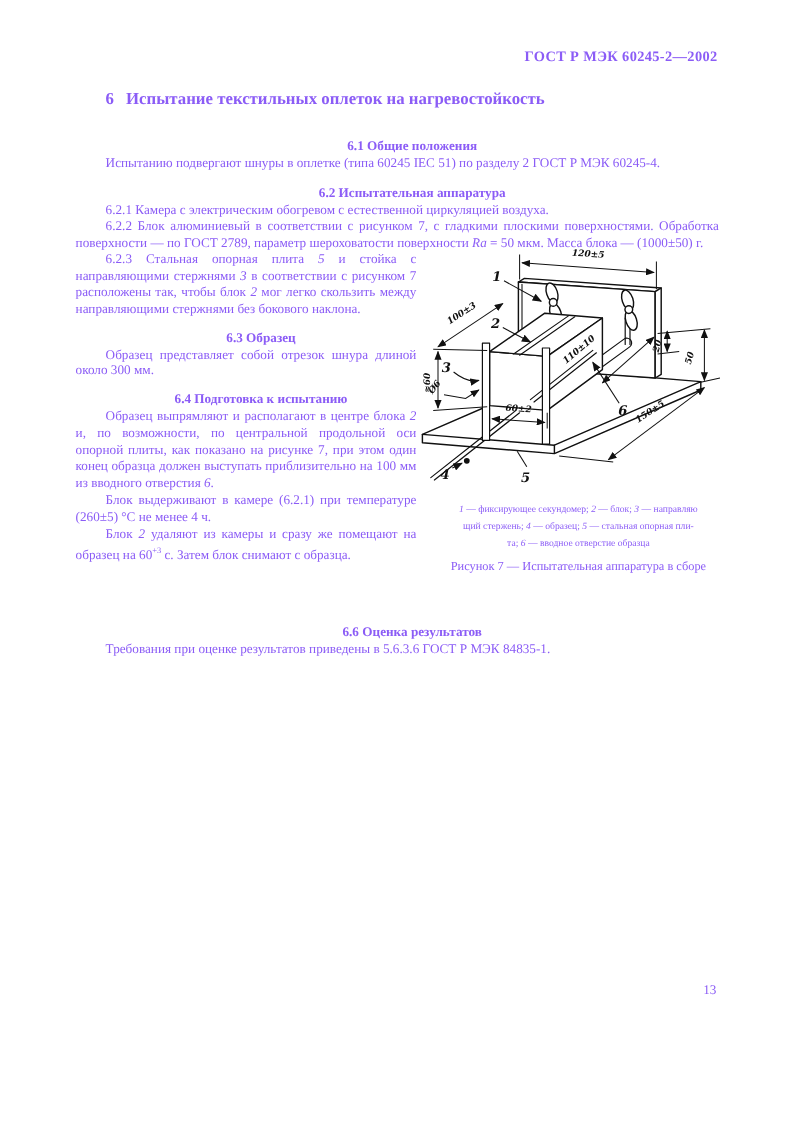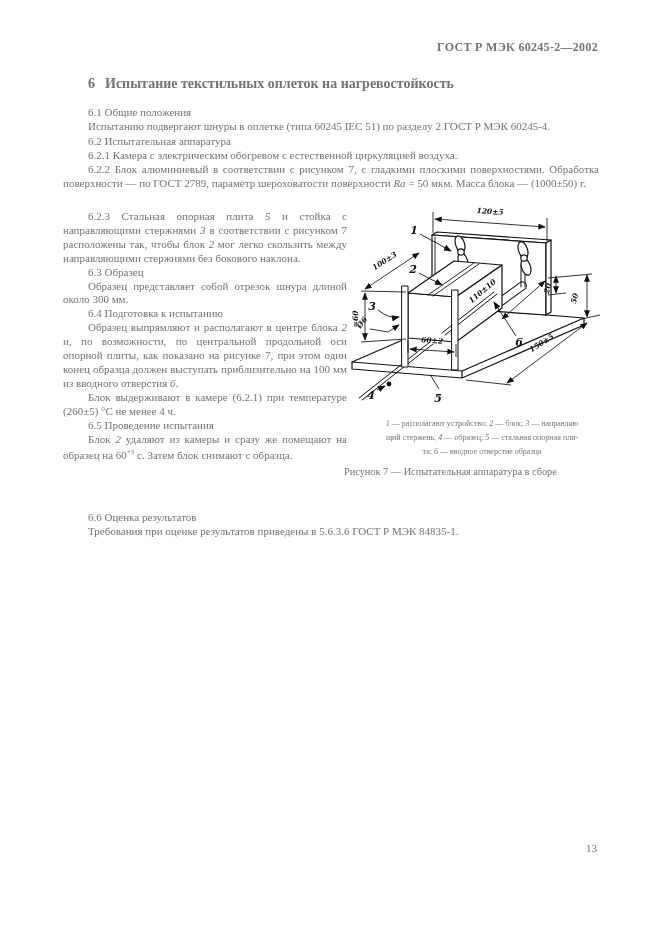--- a/index.html
+++ b/index.html
@@ -1,30 +1,30 @@
 <!DOCTYPE html>
 <html><head>
 <meta charset="utf-8">
 <style>
   html,body{margin:0;padding:0;background:#e8e8e8;}
   .page{position:relative;width:661px;height:936px;background:#ffffff;margin:0 auto;
-        font-family:"Liberation Serif","DejaVu Serif",serif;color:#737373;overflow:hidden;}
+        font-family:"Liberation Serif","DejaVu Serif",serif;color:#8b5cf6;overflow:hidden;}
   .hdr{position:absolute;top:40px;right:63px;font-size:12px;font-weight:bold;letter-spacing:.3px;}
   .title{position:absolute;top:76px;left:88px;font-size:14px;font-weight:bold;}
   .title .tnum{margin-right:10px;}
   .b1{position:absolute;top:105px;left:63px;width:536px;font-size:11px;line-height:14.3px;}
   .lcol{position:absolute;top:210px;left:63px;width:284px;font-size:11px;line-height:13.9px;}
   .b2{position:absolute;top:510px;left:63px;width:536px;font-size:11px;line-height:14.3px;}
   p{margin:0;text-indent:25px;text-align:justify;}
-  p.head{font-weight:normal;text-align:left;}
+  p.head{font-weight:bold;text-align:center;margin-top:10px;}
   sup{font-size:7px;}
   .figcol{position:absolute;top:191px;left:344px;width:276px;}
   .leg{margin-top:2px;font-size:8px;line-height:14px;text-align:center;}
-  .caption{margin-top:7px;font-size:10.3px;text-align:left;}
-  .pgnum{position:absolute;top:842px;right:64px;font-size:11px;}
+  .caption{margin-top:7px;font-size:10.3px;text-align:center;}
+  .pgnum{position:absolute;top:819px;right:64px;font-size:11px;}
   svg text{font-family:"DejaVu Serif","Liberation Serif",serif;font-style:italic;font-weight:bold;fill:#111;}
   .dimt{font-size:7.5px;}
   .callt{font-size:11px;}
 </style>
 </head>
 <body>
 
 <div class="page">
 
   <div class="hdr">ГОСТ Р МЭК 60245-2—2002</div>
@@ -41,21 +41,20 @@
     <p><span>6.2.2 Блок алюминиевый в соответствии с рисунком 7, с гладкими плоскими поверхностями. Обработка поверхности — по ГОСТ 2789, параметр шероховатости поверхности </span><span style="font-style: italic;">Ra</span><span> = 50 мкм. Масса блока — (1000±50) г.</span></p>
   </div>
 
   <div class="lcol">
     <p><span>6.2.3 Стальная опорная плита </span><span style="font-style: italic;">5</span><span> и стойка с направляющими стержнями </span><span style="font-style: italic;">3</span><span> в соответствии с рисунком 7 расположены так, чтобы блок </span><span style="font-style: italic;">2</span><span> мог легко скользить между направляющими стержнями без бокового наклона.</span></p>
     <p class="head">6.3 Образец</p>
     <p>Образец представляет собой отрезок шнура длиной около 300 мм.</p>
     <p class="head">6.4 Подготовка к испытанию</p>
     <p><span>Образец выпрямляют и располагают в центре блока </span><span style="font-style: italic;">2</span><span> и, по возможности, по центральной продольной оси опорной плиты, как показано на рисунке 7, при этом один конец образца должен выступать приблизительно на 100 мм из вводного отверстия </span><span style="font-style: italic;">6</span><span>.</span></p>
     <p>Блок выдерживают в камере (6.2.1) при температуре (260±5) °С не менее 4 ч.</p>
-    <p class="head">6.5 Проведение испытания</p>
     <p><span>Блок </span><span style="font-style: italic;">2</span><span> удаляют из камеры и сразу же помещают на образец на 60</span><sup>+3</sup><span> с. Затем блок снимают с образца.</span></p>
   </div>
 
   <div class="figcol">
     <svg width="276" height="220" viewBox="0 0 276 220">
       <defs>
         <marker id="ar" viewBox="0 0 10 8" refX="9" refY="4" markerWidth="9" markerHeight="7" orient="auto-start-reverse">
           <path d="M0,0 L10,4 L0,8 z" fill="#111"></path>
         </marker>
       </defs>
@@ -146,21 +145,21 @@
 
       <text class="callt" x="70" y="43" text-anchor="middle">1</text>
       <text class="callt" x="69" y="82" text-anchor="middle">2</text>
       <text class="callt" x="28" y="119" text-anchor="middle">3</text>
       <text class="callt" x="27" y="208" text-anchor="middle">4</text>
       <text class="callt" x="94" y="211" text-anchor="middle">5</text>
       <text class="callt" x="175" y="155" text-anchor="middle">6</text>
     </svg>
 
     <div class="leg">
-      <div><span style="font-style: italic;">1</span><span> — располагают устройство; </span><span style="font-style: italic;">2</span><span> — блок; </span><span style="font-style: italic;">3</span><span> — направляю</span></div>
+      <div><span style="font-style: italic;">1</span><span> — фиксирующее секундомер; </span><span style="font-style: italic;">2</span><span> — блок; </span><span style="font-style: italic;">3</span><span> — направляю</span></div>
       <div><span>щий стержень; </span><span style="font-style: italic;">4</span><span> — образец; </span><span style="font-style: italic;">5</span><span> — стальная опорная пли-</span></div>
       <div><span>та; </span><span style="font-style: italic;">6</span><span> — вводное отверстие образца</span></div>
     </div>
     <div class="caption">Рисунок 7 — Испытательная аппаратура в сборе</div>
   </div>
 
   <div class="b2">
     <p class="head">6.6 Оценка результатов</p>
     <p>Требования при оценке результатов приведены в 5.6.3.6 ГОСТ Р МЭК 84835-1.</p>
   </div>

